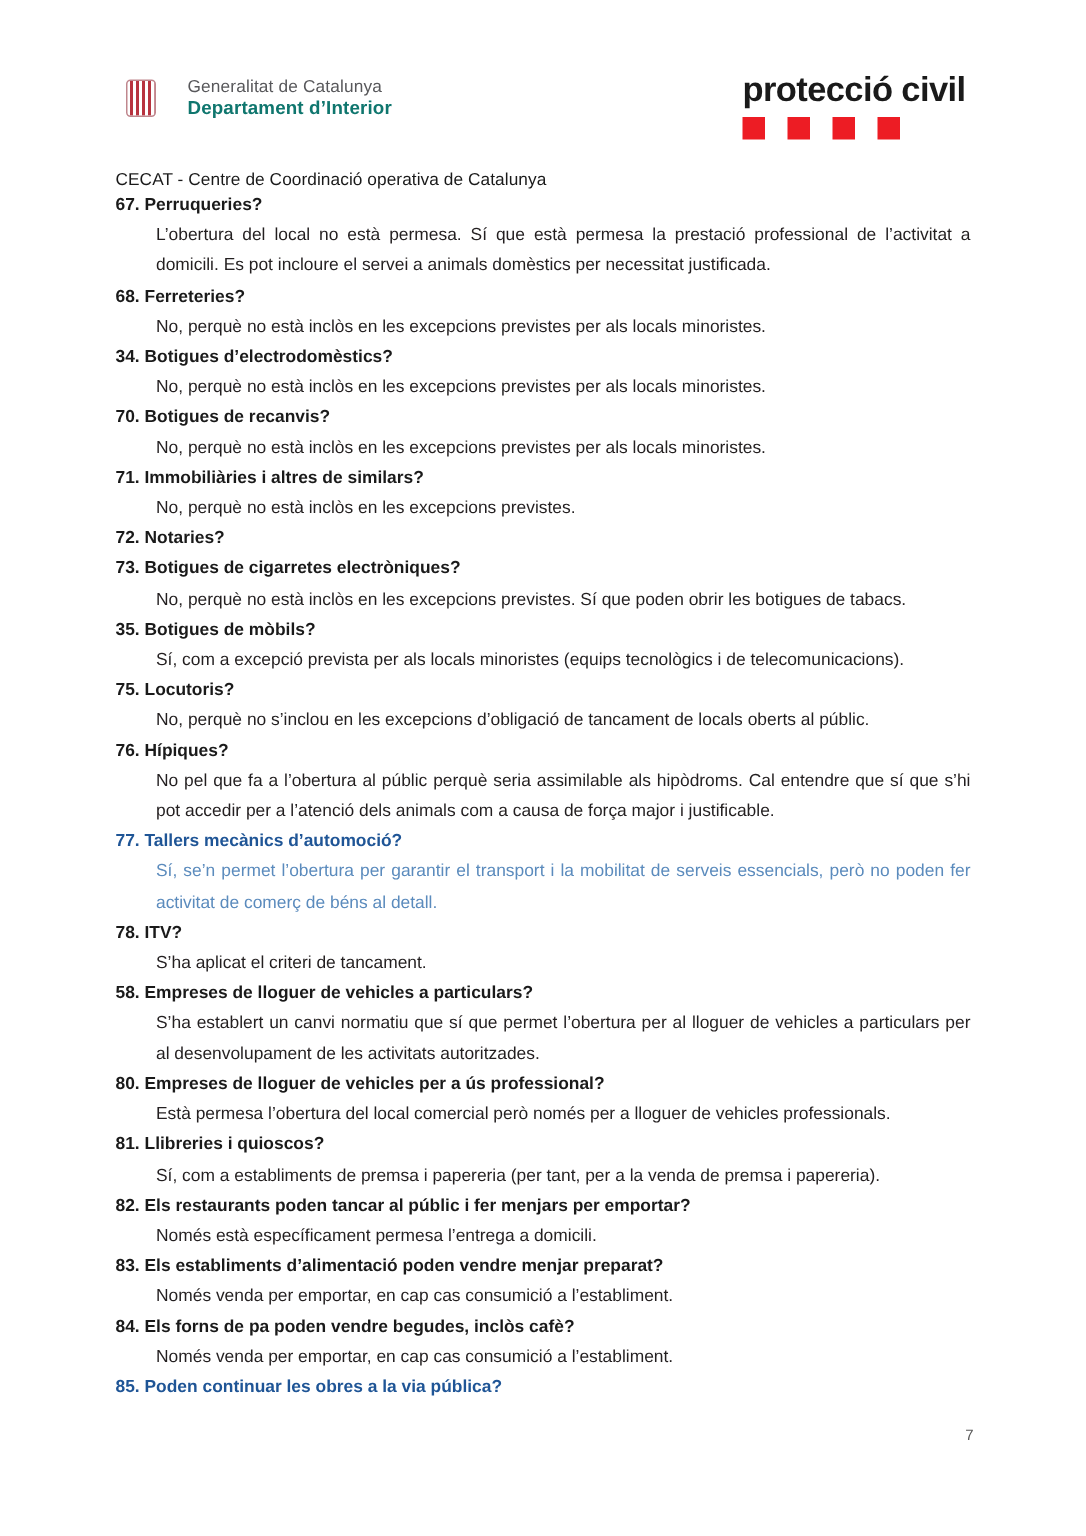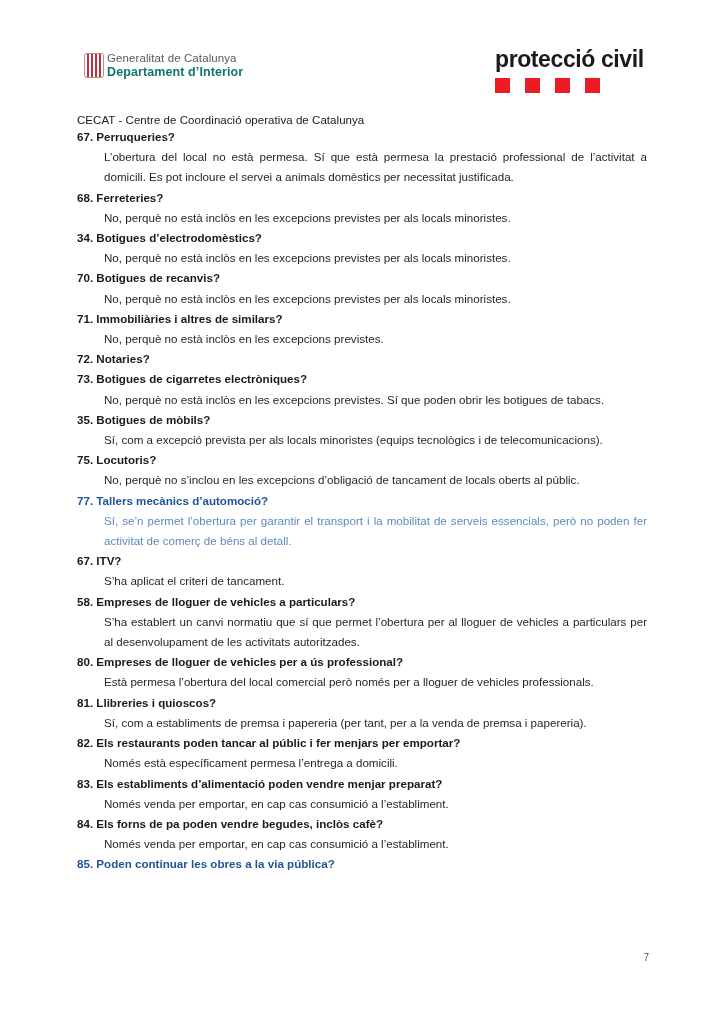--- a/index.html
+++ b/index.html
@@ -28,21 +28,21 @@
     top: 0;
     width: 724px;
     height: 96px;
   }
   .gencat-logo {
     position: absolute;
     left: 56px;
     top: 52px;
     display: flex;
     align-items: center;
-    gap: 3px;
+    gap: 21px;
     padding-left: 28px;
   }
   .senyera {
     width: 20px;
     height: 25px;
     border: 1px solid #c0878e;
     border-radius: 3px;
     background: repeating-linear-gradient(
       to right,
       #ffffff 0px, #ffffff 2px,
@@ -209,25 +209,29 @@
       </div>
       <div class="qa-block">
         <p class="q">35. Botigues de mòbils?</p>
         <p class="a nojust">Sí, com a excepció prevista per als locals minoristes (equips tecnològics i de telecomunicacions).</p>
       </div>
       <div class="qa-block">
         <p class="q">75. Locutoris?</p>
         <p class="a nojust">No, perquè no s’inclou en les excepcions d’obligació de tancament de locals oberts al públic.</p>
       </div>
       <div class="qa-block">
+        <p class="q">76. Hípiques?</p>
+        <p class="a">No pel que fa a l’obertura al públic perquè seria assimilable als hipòdroms. Cal entendre que sí que s’hi pot accedir per a l’atenció dels animals com a causa de força major i justificable.</p>
+      </div>
+      <div class="qa-block">
         <p class="q blue">77. Tallers mecànics d’automoció?</p>
         <p class="a blue">Sí, se’n permet l’obertura per garantir el transport i la mobilitat de serveis essencials, però no poden fer activitat de comerç de béns al detall.</p>
       </div>
       <div class="qa-block">
-        <p class="q">67. ITV?</p>
+        <p class="q">78. ITV?</p>
         <p class="a nojust">S’ha aplicat el criteri de tancament.</p>
       </div>
       <div class="qa-block">
         <p class="q">58. Empreses de lloguer de vehicles a particulars?</p>
         <p class="a">S’ha establert un canvi normatiu que sí que permet l’obertura per al lloguer de vehicles a particulars per al desenvolupament de les activitats autoritzades.</p>
       </div>
       <div class="qa-block">
         <p class="q">80. Empreses de lloguer de vehicles per a ús professional?</p>
         <p class="a nojust">Està permesa l’obertura del local comercial però només per a lloguer de vehicles professionals.</p>
       </div>

